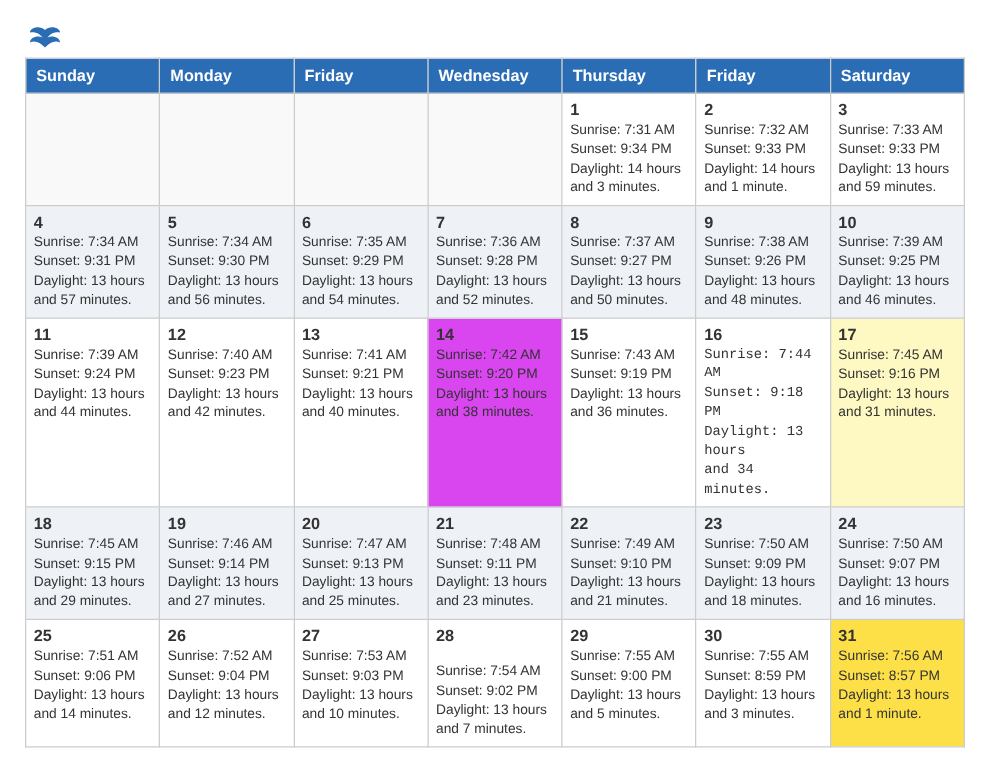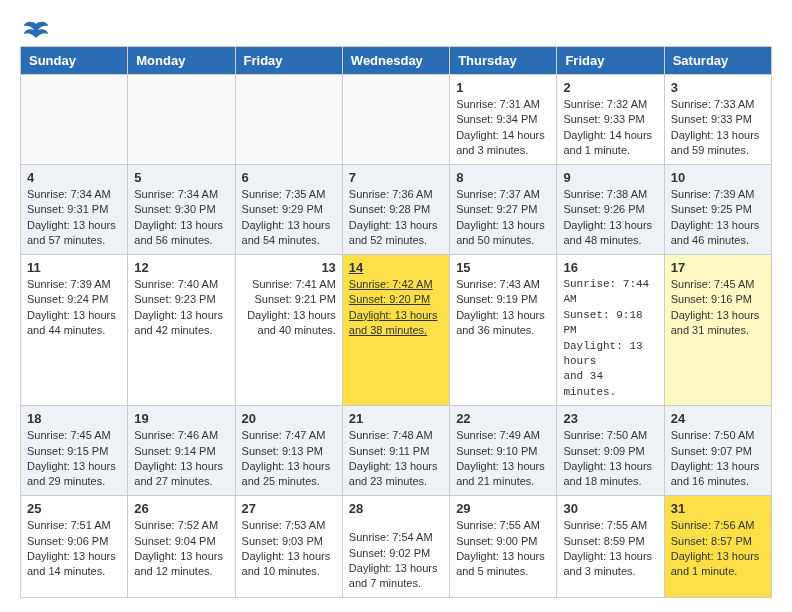--- a/index.html
+++ b/index.html
@@ -216,28 +216,28 @@
 Daylight: 13 hours
 and 44 minutes.</div>
         </td>
         <td style="background: rgb(255, 255, 255);">
           <div class="day-num">12</div>
           <div class="day-info" style="white-space: pre-line;">Sunrise: 7:40 AM
 Sunset: 9:23 PM
 Daylight: 13 hours
 and 42 minutes.</div>
         </td>
-        <td style="background: rgb(255, 255, 255); text-align: right;">
+        <td style="background: rgb(255, 255, 255);">
           <div class="day-num">13</div>
           <div class="day-info" style="white-space: pre-line;">Sunrise: 7:41 AM
 Sunset: 9:21 PM
 Daylight: 13 hours
 and 40 minutes.</div>
         </td>
-        <td style="background: #fde047; text-decoration: underline;">
+        <td style="background: #d946ef;">
           <div class="day-num">14</div>
           <div class="day-info" style="white-space: pre-line;">Sunrise: 7:42 AM
 Sunset: 9:20 PM
 Daylight: 13 hours
 and 38 minutes.</div>
         </td>
         <td style="background: rgb(255, 255, 255);">
           <div class="day-num">15</div>
           <div class="day-info" style="white-space: pre-line;">Sunrise: 7:43 AM
 Sunset: 9:19 PM

